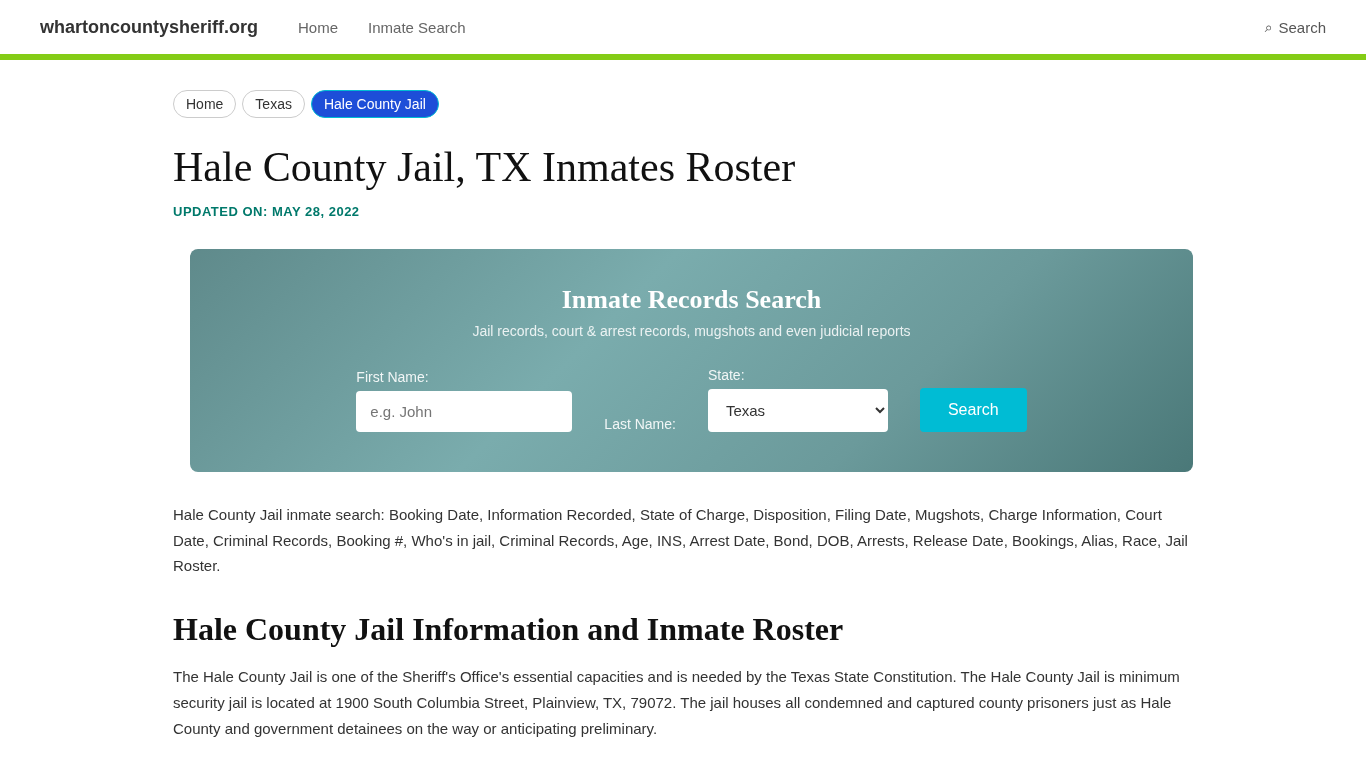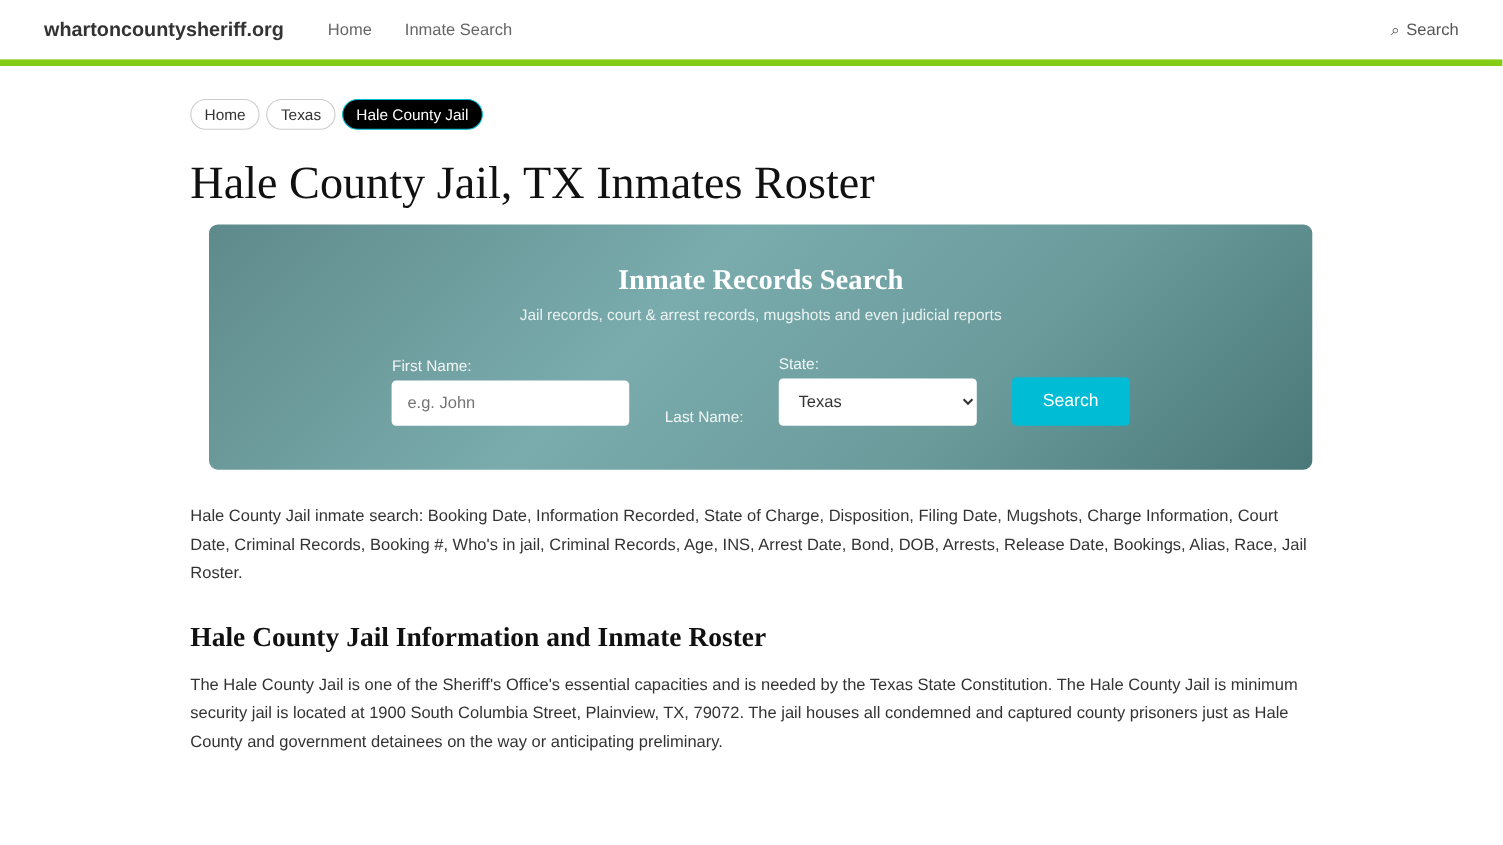--- a/index.html
+++ b/index.html
@@ -68,21 +68,21 @@
       font-size: 14px;
       padding: 5px 12px;
       border: 1px solid #ccc;
       border-radius: 20px;
       color: #333;
       background: #fff;
       cursor: pointer;
       text-decoration: none;
     }
     .breadcrumb-item.active {
-      background: #000000;
+      background: #1d4ed8;
       color: #fff;
       border-color: #00bcd4;
     }
 
     
     .page-title {
       font-family: Georgia, serif;
       font-size: 42px;
       font-weight: 400;
       color: #111;
@@ -182,21 +182,21 @@
       font-family: Arial, sans-serif;
       font-size: 15px;
       color: #333;
       line-height: 1.7;
       margin-bottom: 32px;
     }
 
     
     .section-heading {
       font-family: Georgia, serif;
-      font-size: 25px;
+      font-size: 32px;
       font-weight: 900;
       color: #111;
       margin-bottom: 16px;
     }
 
     
     .body-text {
       font-family: Arial, sans-serif;
       font-size: 15px;
       color: #333;
@@ -220,20 +220,21 @@
 
 <div class="content">
 
   <div class="breadcrumb">
     <a class="breadcrumb-item">Home</a>
     <a class="breadcrumb-item">Texas</a>
     <a class="breadcrumb-item active">Hale County Jail</a>
   </div>
 
   <h1 class="page-title">Hale County Jail, TX Inmates Roster</h1>
+  <p class="updated-on">UPDATED ON: MAY 28, 2022</p>
 
   <div class="search-widget">
     <div class="widget-title">Inmate Records Search</div>
     <div class="widget-subtitle">Jail records, court &amp; arrest records, mugshots and even judicial reports</div>
     <div class="search-form">
       <div class="form-group">
         <label class="form-label">First Name:</label>
         <input class="form-input" type="text" placeholder="e.g. John" style="">
       </div>
       <div class="form-group">

